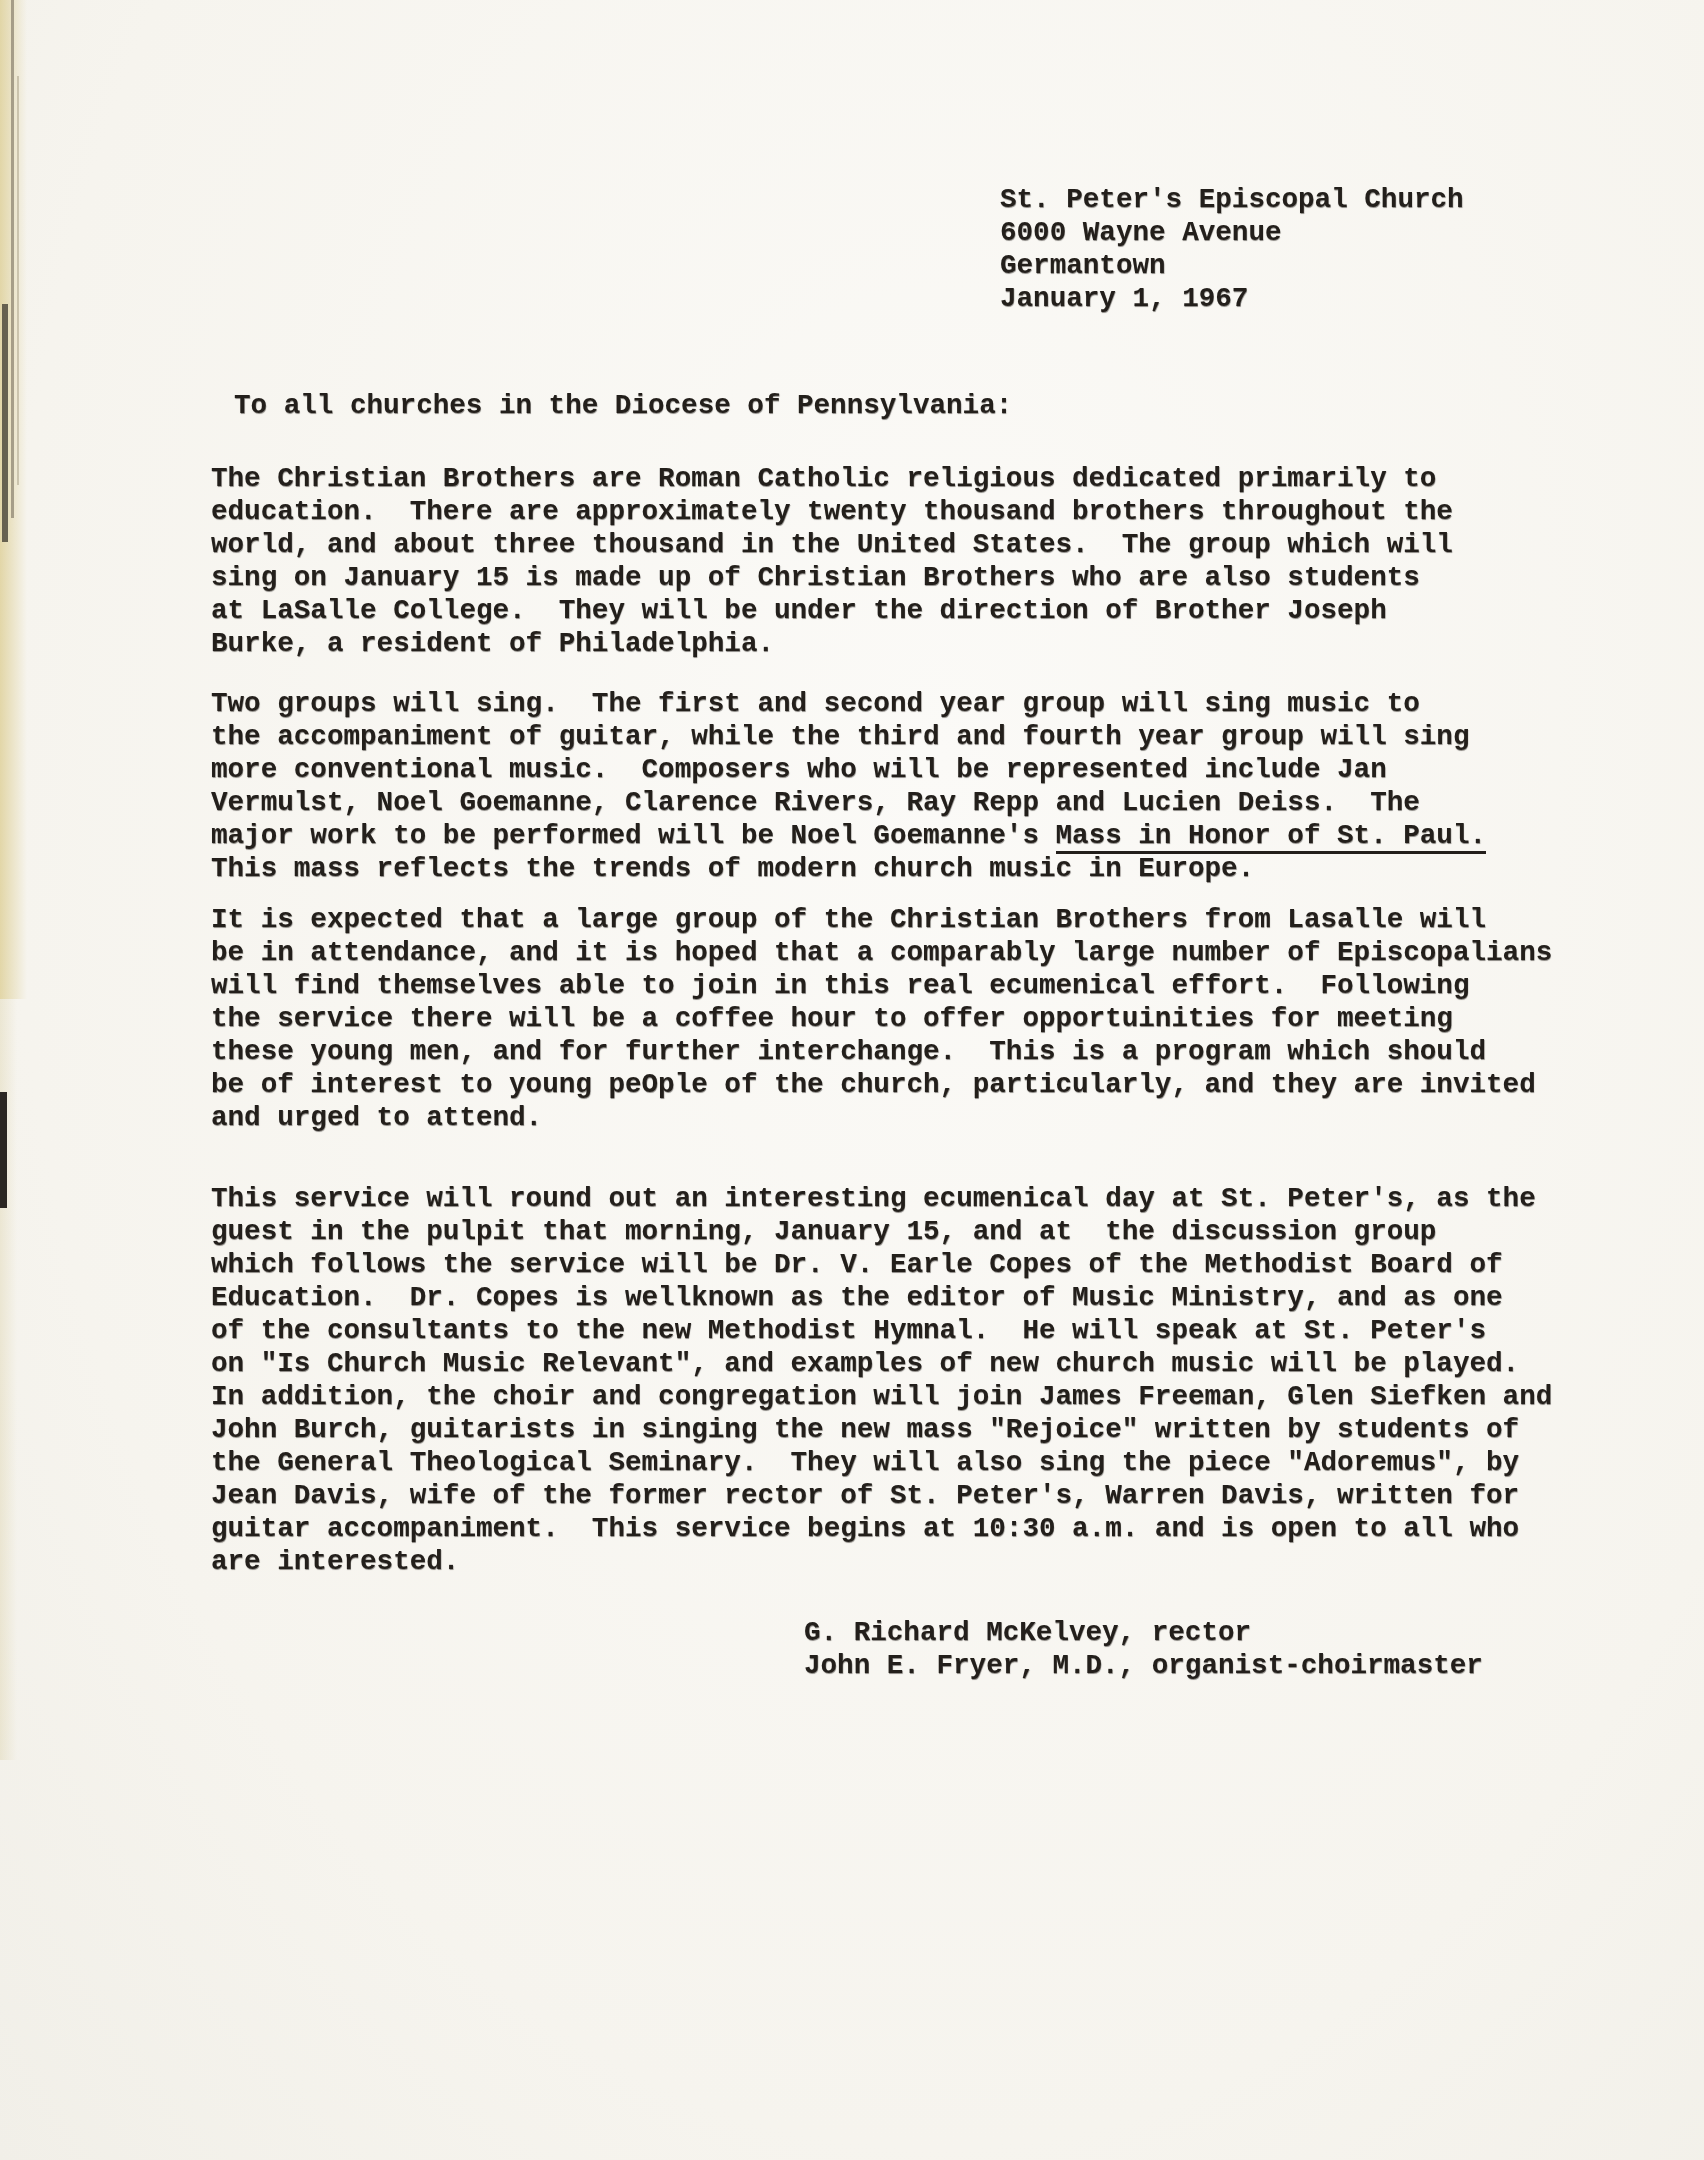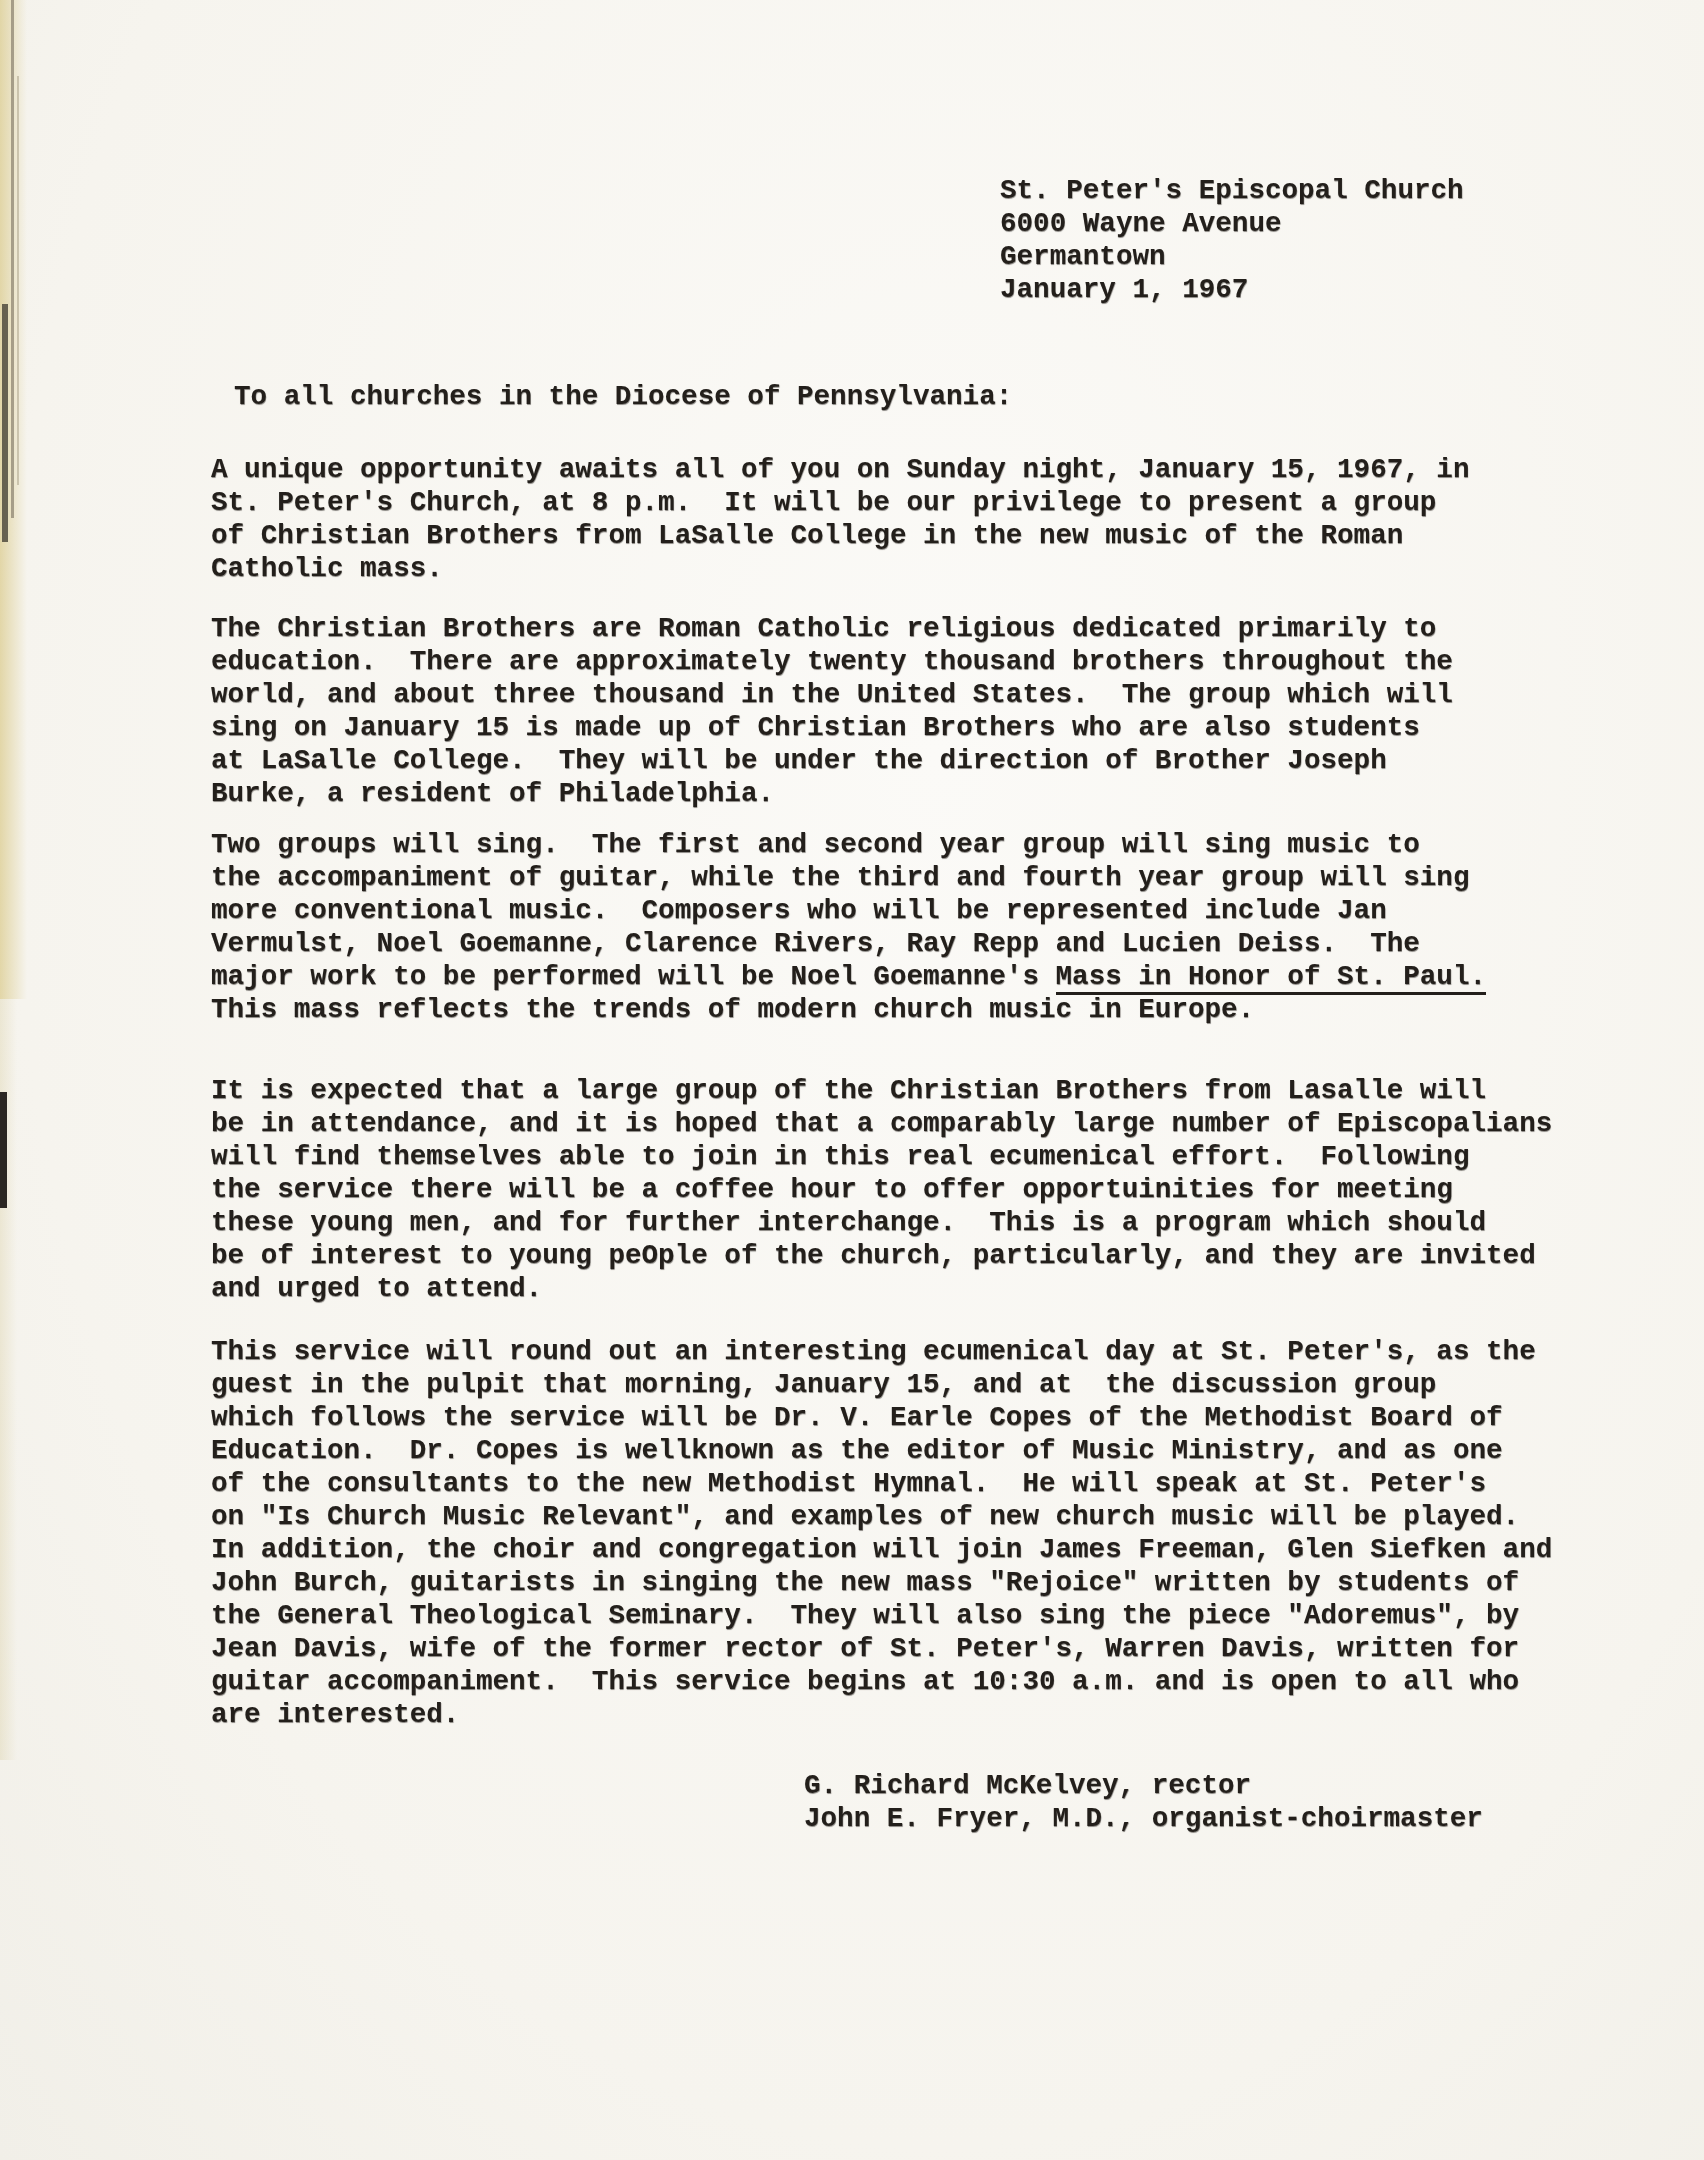--- a/index.html
+++ b/index.html
@@ -18,21 +18,21 @@
   .edge-band{position:absolute;left:0;top:0;width:27px;height:999px;
     background:linear-gradient(to right, rgba(210,190,110,0.55), rgba(210,190,110,0));}
   .edge-band-low{position:absolute;left:0;top:999px;width:17px;height:761px;
     background:linear-gradient(to right, rgba(205,190,130,0.25), rgba(205,190,130,0));}
   .edge-line-a{position:absolute;left:10.5px;top:0;width:3.8px;height:518px;background:#6d6554;opacity:.55;}
   .edge-line-b{position:absolute;left:1.9px;top:304px;width:5.7px;height:238px;background:#3c382f;opacity:.75;}
   .edge-line-c{position:absolute;left:17px;top:76px;width:1.9px;height:409px;background:#8a7f62;opacity:.35;}
   .edge-mark{position:absolute;left:0;top:1092px;width:6.7px;height:116px;background:#2b2723;}
 
   .content{
-    position:absolute;left:211px;top:174px;width:1408px;
+    position:absolute;left:211px;top:183px;width:1408px;
     font-size:27.6px;line-height:33px;
     text-shadow:0.4px 0.5px 0.7px rgba(35,31,27,0.5);
   }
   .sender{margin-left:789px;}
   .sender-line{white-space:pre;}
   .salutation{margin-top:74px;margin-left:23px;white-space:pre;}
   .letter-body .para{margin:0;white-space:pre;}
   .letter-body .para:nth-child(1){margin-top:40px;}
   .letter-body .para:nth-child(2){margin-top:27px;}
   .letter-body .para:nth-child(3){margin-top:18px;}
@@ -61,24 +61,20 @@
     <div class="sender">
       <div class="sender-line">St. Peter's Episcopal Church</div>
       <div class="sender-line">6000 Wayne Avenue</div>
       <div class="sender-line">Germantown</div>
       <div class="sender-line">January 1, 1967</div>
     </div>
 
     <div class="salutation">To all churches in the Diocese of Pennsylvania:</div>
 
     <div class="letter-body">
-        <p class="para"><span class="seg">A unique opportunity awaits all of you on Sunday night, January 15, 1967, in
-St. Peter's Church, at 8 p.m.  It will be our privilege to present a group
-of Christian Brothers from LaSalle College in the new music of the Roman
-Catholic mass.</span></p>
         <p class="para"><span class="seg">The Christian Brothers are Roman Catholic religious dedicated primarily to
 education.  There are approximately twenty thousand brothers throughout the
 world, and about three thousand in the United States.  The group which will
 sing on January 15 is made up of Christian Brothers who are also students
 at LaSalle College.  They will be under the direction of Brother Joseph
 Burke, a resident of Philadelphia.</span></p>
         <p class="para"><span class="seg">Two groups will sing.  The first and second year group will sing music to
 the accompaniment of guitar, while the third and fourth year group will sing
 more conventional music.  Composers who will be represented include Jan
 Vermulst, Noel Goemanne, Clarence Rivers, Ray Repp and Lucien Deiss.  The

